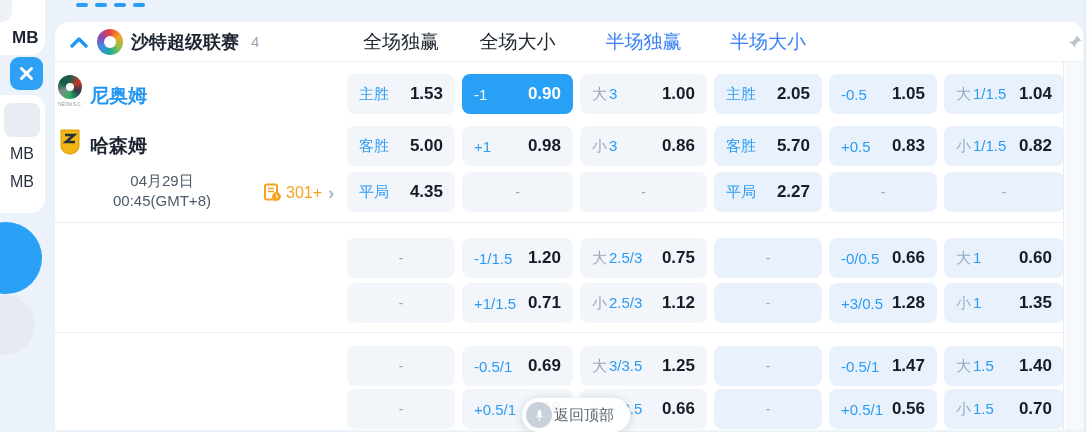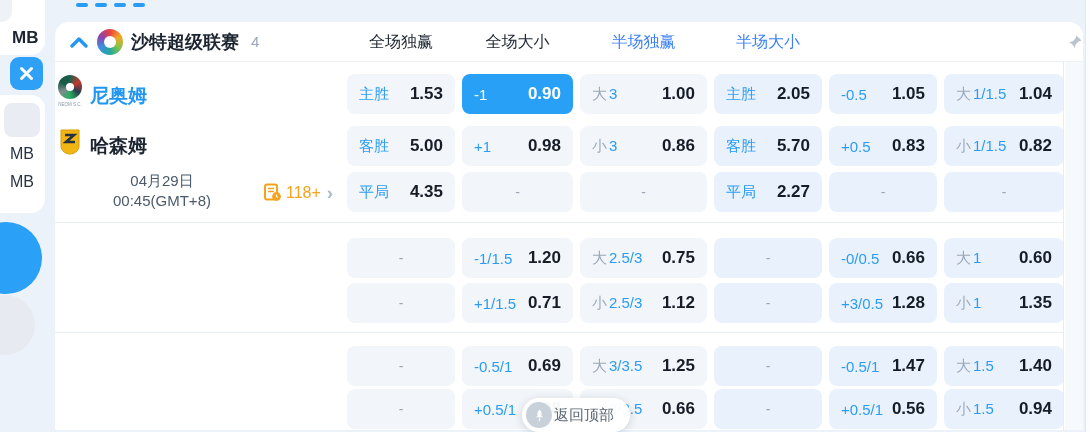--- a/index.html
+++ b/index.html
@@ -28,21 +28,21 @@
 
   .panel-header { position:relative; height:40px; border-bottom:1px solid #edf1f6; }
   .collapse-btn { position:absolute; left:10px; top:0; width:28px; height:40px; display:flex; align-items:center; justify-content:center; }
   .league-icon { position:absolute; left:42px; top:7px; width:26px; height:26px; border-radius:50%;
     background:conic-gradient(#e8433f,#f5a623,#8bc34a,#22a89a,#3f8fe0,#8e44ad,#e8433f); }
   .league-icon::after { content:""; position:absolute; left:7px; top:7px; width:12px; height:12px; border-radius:50%; background:#fff; }
   .league-name { position:absolute; left:76px; top:0; line-height:40px; font-size:18px; font-weight:700; color:#1b2430; }
   .league-count { position:absolute; left:196px; top:0; line-height:40px; font-size:15px; color:#9aa6b8; }
   .col-headers { position:absolute; left:292px; top:0; width:717px; height:40px; display:grid;
     grid-template-columns:108px 111px 127px 108px 108px 120px; column-gap:7px; }
-  .col-h { display:flex; align-items:center; justify-content:center; font-size:16px; color:#1e2630; }
+  .col-h { display:flex; align-items:center; justify-content:center; font-size:19px; color:#1e2630; }
   .col-h.hl { color:#3b82f6; }
   .pin-btn { position:absolute; left:1008px; top:8px; width:24px; height:24px; display:flex; align-items:center; justify-content:center; }
 
   
   .rows { position:absolute; left:0; top:40px; width:1009px; height:368px; border-right:1px solid #e7ecf1; overflow:hidden; }
   .right-rail { position:absolute; left:1010px; top:40px; width:18px; height:368px; background:#f7fafc; }
 
   .sep { position:absolute; left:0; width:1009px; height:1px; background:#e9eef3; }
 
   .team-logo-neom { position:absolute; left:3px; top:13px; width:24px; height:24px; border-radius:50%;
@@ -150,21 +150,21 @@
         <div>04月29日</div>
         <div class="date-line2">00:45(GMT+8)</div>
       </div>
       <div class="more-markets">
         <svg width="19" height="19" viewBox="0 0 19 19">
             <rect x="2" y="1.5" width="12" height="15" rx="2" fill="none" stroke="#f6a21c" stroke-width="2"></rect>
             <path d="M5 5.5 H11 M5 8.5 H11" stroke="#f6a21c" stroke-width="1.6"></path>
             <circle cx="13.5" cy="13.5" r="4.4" fill="#f6a21c"></circle>
             <path d="M13.5 11.5 V13.7 L15 14.6" stroke="#fff" stroke-width="1.2" fill="none"></path>
           </svg>
-        <span class="more-count">118+</span>
+        <span class="more-count">301+</span>
         <span class="more-chev">›</span>
       </div>
 
       <div id="odds-grid">
           <div class="odds-row" style="top: 12px;">
             <div class="cell gray">
               <span class="lblgrp">
                 <span class="lbl">主胜</span>
               </span>
               <span class="val">1.53</span>
@@ -394,21 +394,21 @@
               <span class="lblgrp">
                 <span class="lbl">+0.5/1</span>
               </span>
               <span class="val">0.56</span>
             </div>
             <div class="cell blue">
               <span class="lblgrp">
                 <span class="prefix">小</span>
                 <span class="lbl">1.5</span>
               </span>
-              <span class="val">0.94</span>
+              <span class="val">0.70</span>
             </div>
           </div>
         </div>
 
       <div class="sep" style="top:160px"></div>
       <div class="sep" style="top:270px"></div>
     </div>
     <div class="right-rail"></div>
   </div>
 

